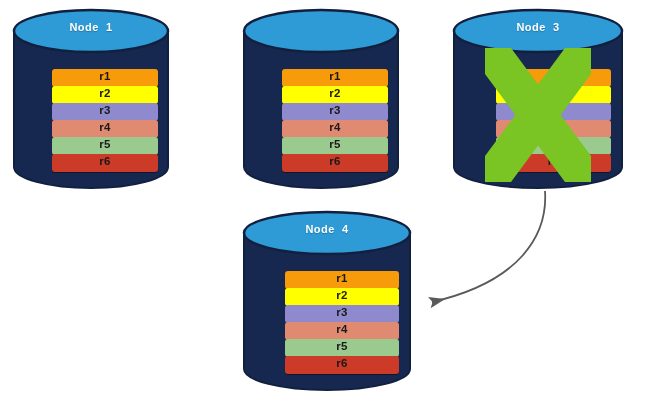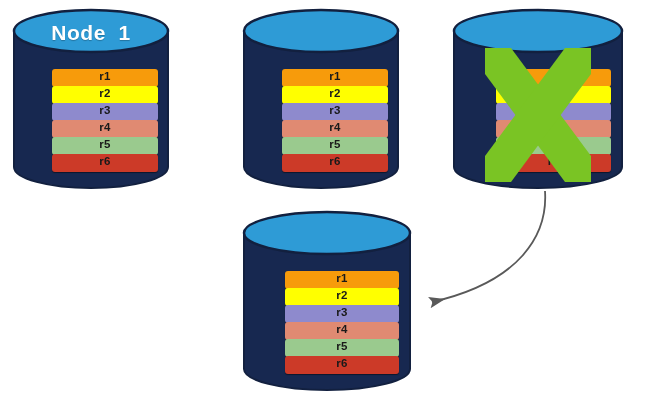--- a/index.html
+++ b/index.html
@@ -33,21 +33,21 @@
     top: 0;
     overflow: visible;
   }
 
   .node-title {
     position: absolute;
     width: 100%;
     text-align: center;
     color: #ffffff;
     font-weight: bold;
-    font-size: 21px;
+    font-size: 11px;
     letter-spacing: 0.5px;
     white-space: pre;
     text-shadow: 0 1px 1px rgba(0,0,0,0.25);
     pointer-events: none;
   }
 
   .rows {
     position: absolute;
   }
 
@@ -138,20 +138,21 @@
         <div class="row-bar" style="left: 40px; width: 106px; top: 146px; background: rgb(204, 58, 40);">
           <div class="row-label" style="color: rgb(26, 26, 26);">r6</div>
         </div>
       </div>
     </div>
     <div class="node" style="left: 452px; top: 8px; width: 172px; height: 182px;">
       <svg width="172" height="182" viewBox="0 0 172 182">
         <path d="M 2 23 L 2 159 A 84 21 0 0 0 170 159 L 170 23 Z" fill="#172850" stroke="#12203f" stroke-width="2"></path>
         <ellipse cx="86" cy="23" rx="84" ry="21" fill="#2E9BD6" stroke="#12203f" stroke-width="2.5"></ellipse>
       </svg>
+      <div class="node-title" style="top: 13px; color: rgb(255, 255, 255);">Node  3</div>
       <div class="rows" style="left: 0px; top: 0px; width: 172px; height: 182px;">
         <div class="row-bar" style="left: 44px; width: 115px; top: 61px; background: rgb(247, 155, 11);">
           <div class="row-label" style="color: rgb(26, 26, 26);">r1</div>
         </div>
         <div class="row-bar" style="left: 44px; width: 115px; top: 78px; background: rgb(255, 255, 0);">
           <div class="row-label" style="color: rgb(26, 26, 26);">r2</div>
         </div>
         <div class="row-bar" style="left: 44px; width: 115px; top: 95px; background: rgb(142, 138, 205);">
           <div class="row-label" style="color: rgb(26, 26, 26);">r3</div>
         </div>
@@ -170,20 +171,21 @@
           <path d="M 33 40 L 59 40 L 139 148 L 139 174 L 113 174 L 33 66 Z" fill="#7AC424"></path>
           <path d="M 139 40 L 139 66 L 59 174 L 33 174 L 33 148 L 113 40 Z" fill="#7AC424"></path>
         </g>
       </svg>
     </div>
     <div class="node" style="left: 242px; top: 210px; width: 170px; height: 182px;">
       <svg width="170" height="182" viewBox="0 0 170 182">
         <path d="M 2 23 L 2 159 A 83 21 0 0 0 168 159 L 168 23 Z" fill="#172850" stroke="#12203f" stroke-width="2"></path>
         <ellipse cx="85" cy="23" rx="83" ry="21" fill="#2E9BD6" stroke="#12203f" stroke-width="2.5"></ellipse>
       </svg>
+      <div class="node-title" style="top: 13px; color: rgb(255, 255, 255);">Node  4</div>
       <div class="rows" style="left: 0px; top: 0px; width: 170px; height: 182px;">
         <div class="row-bar" style="left: 43px; width: 114px; top: 61px; background: rgb(247, 155, 11);">
           <div class="row-label" style="color: rgb(26, 26, 26);">r1</div>
         </div>
         <div class="row-bar" style="left: 43px; width: 114px; top: 78px; background: rgb(255, 255, 0);">
           <div class="row-label" style="color: rgb(26, 26, 26);">r2</div>
         </div>
         <div class="row-bar" style="left: 43px; width: 114px; top: 95px; background: rgb(142, 138, 205);">
           <div class="row-label" style="color: rgb(26, 26, 26);">r3</div>
         </div>

